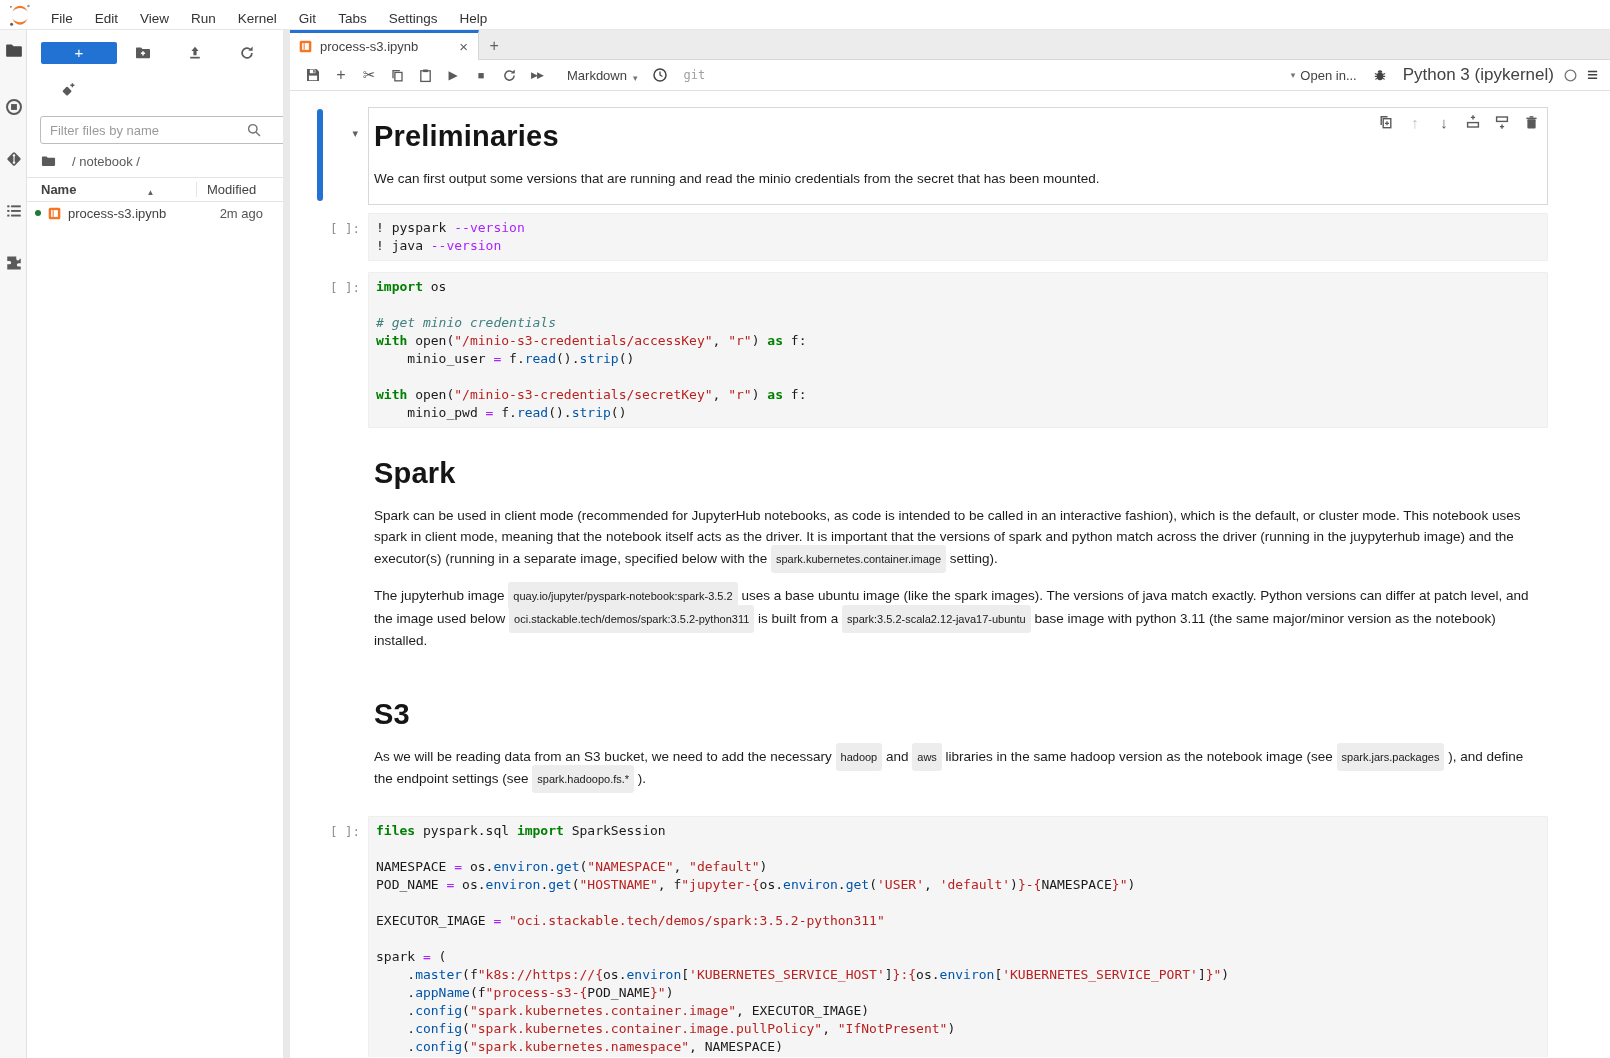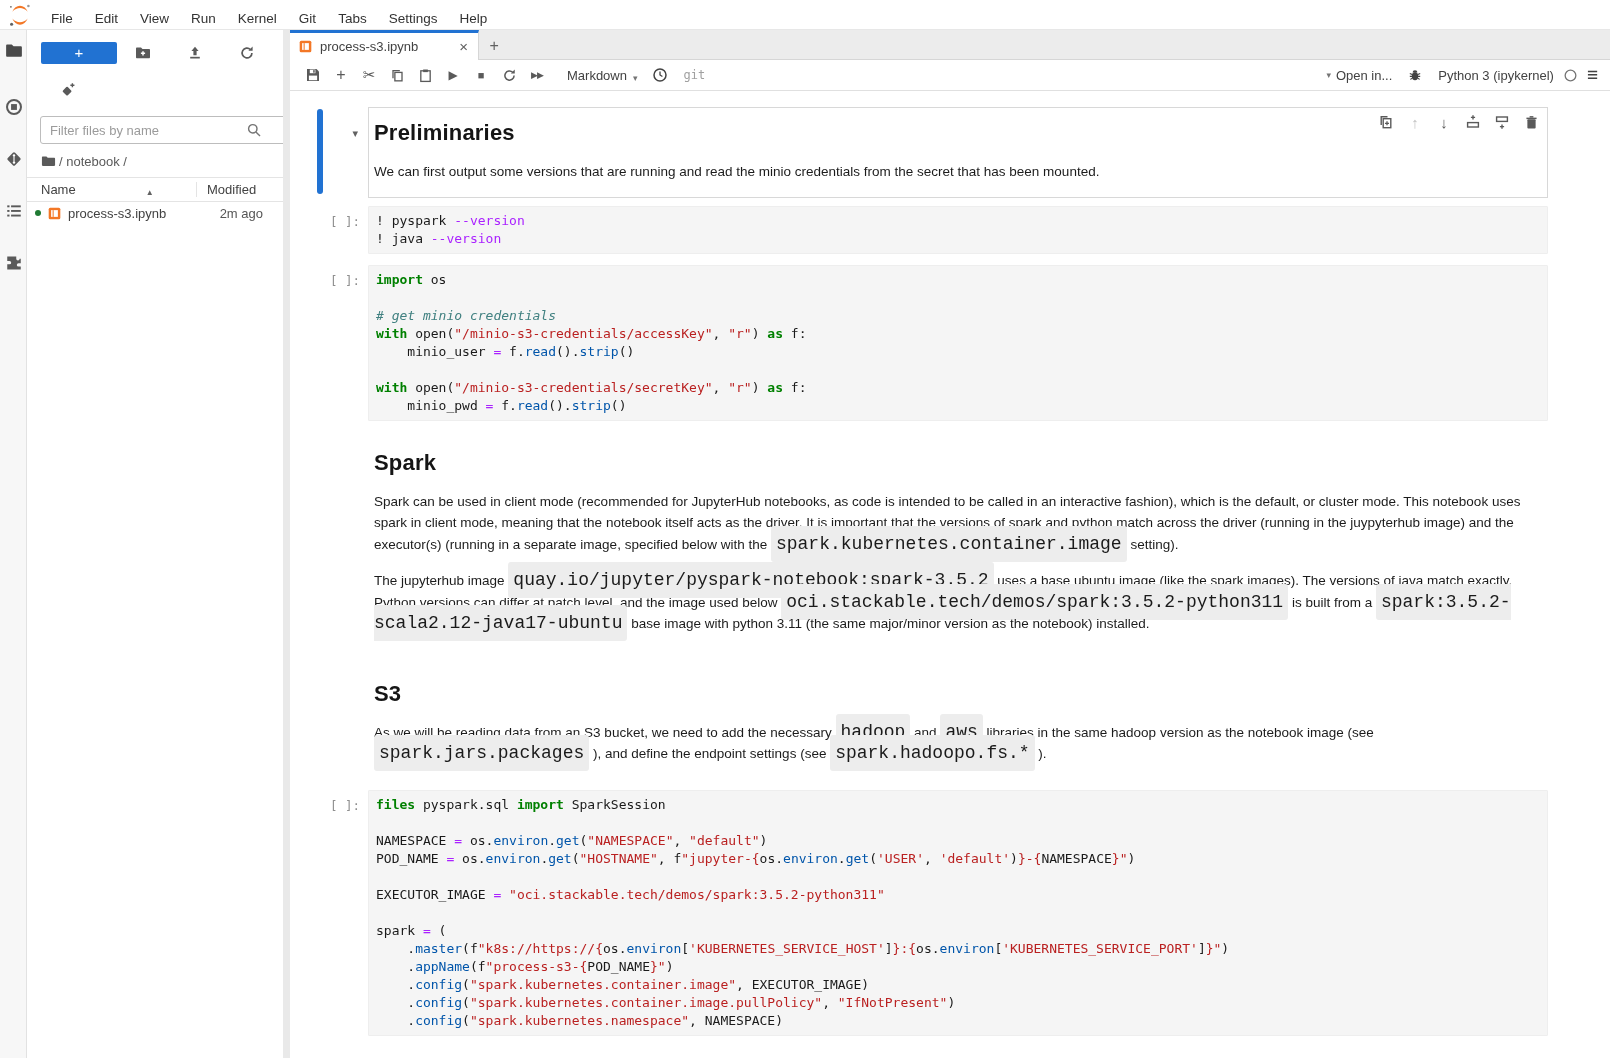--- a/index.html
+++ b/index.html
@@ -22,25 +22,25 @@
   #fb-toolbar { display:flex; align-items:center; height:34px; padding:0 10px 0 14px; gap:0; margin-top:6px; }
   #new-launcher { width:76px; height:22px; background:#2172d2; border:none; border-radius:2px;
     color:#fff; font-size:15px; line-height:20px; cursor:pointer; }
   .fb-tool { flex:1; display:flex; justify-content:center; }
   #fb-gitrow { height:28px; display:flex; align-items:center; padding-left:32px; margin-top:6px; }
   #filter-wrap { position:relative; margin:12px 13px 0 13px; }
   #filter-input { width:254px; height:28px; border:1px solid #bdbdbd; border-radius:3px;
     padding:0 30px 0 9px; font-size:13px; color:#333; font-family:"Liberation Sans",sans-serif; }
   #filter-input::placeholder { color:#9b9b9b; }
   #filter-search-icon { position:absolute; right:8px; top:6px; }
-  #breadcrumb { display:flex; align-items:flex-end; gap:3px; padding:10px 0 8px 14px; font-size:13px; color:#5a5a5a;
+  #breadcrumb { display:flex; align-items:flex-end; gap:16px; padding:10px 0 8px 14px; font-size:13px; color:#5a5a5a;
     border-bottom:1px solid #e4e4e4; }
   #fb-header { display:flex; align-items:center; height:24px; font-size:13px; color:#424242;
     border-bottom:1px solid #e4e4e4; }
-  #fb-header .col-name { flex:1; padding-left:14px; font-weight:normal; display:flex; align-items:flex-end; gap:70px; }
+  #fb-header .col-name { flex:1; padding-left:14px; font-weight:bold; display:flex; align-items:flex-end; gap:70px; }
   #fb-header .col-mod { width:87px; border-left:1px solid #e4e4e4; padding-left:10px; }
   .sort-caret { font-size:8px; color:#616161; }
   .file-row { display:flex; align-items:center; height:22px; font-size:13px; color:#424242; padding-left:8px; }
   .file-dot { width:6px; height:6px; border-radius:50%; margin-right:6px; }
   .file-row .fname { flex:1; margin-left:6px; }
   .file-row .fmod { width:66px; text-align:right; padding-right:20px; color:#555; }
 
   
   #splitter { position:absolute; left:283px; top:30px; width:7px; height:1028px; background:#e9e9e9; }
 
@@ -56,40 +56,40 @@
   #nbtoolbar { height:31px; background:#fff; border-bottom:1px solid #e0e0e0;
     display:flex; align-items:center; padding-left:9px; }
   .tb-btn { width:28px; height:24px; display:flex; align-items:center; justify-content:center; cursor:pointer;
     color:#5a5a5a; }
   .tb-glyph { font-size:13px; color:#5a5a5a; }
   #celltype-select { display:flex; align-items:flex-end; gap:6px; font-size:13px; color:#424242;
     padding:0 8px; margin-left:8px; cursor:pointer; }
   #git-label { font-family:"DejaVu Sans Mono",monospace; font-size:12px; color:#a0a0a0; margin-left:10px; }
   #tb-right { margin-left:auto; display:flex; align-items:center; gap:9px; padding-right:12px; }
   #open-in { display:flex; align-items:center; gap:5px; font-size:13px; color:#424242; cursor:pointer; }
-  #kernel-name { font-size:13px; color:#424242; cursor:pointer; }
+  #kernel-name { font-size:17px; color:#424242; cursor:pointer; }
   .caret { font-size:9px; color:#757575; }
 
   
   #nbscroll { position:relative; height:966px; overflow:hidden; padding:16px 0 0 20px; }
   #cells { width:1238px; }
   .cell { position:relative; display:flex; }
   .collapser { position:absolute; left:7px; top:2px; bottom:4px; width:6px; border-radius:3px; }
   .collapser.sel { background:#2172d2; }
   .gutter { width:58px; flex:none; position:relative; }
   .prompt { font-family:"DejaVu Sans Mono",monospace; font-size:12.5px; color:#8f8f8f;
     text-align:right; padding:8px 8px 0 0; white-space:pre; }
   .md-arrow { position:absolute; right:10px; top:20px; font-size:11px; color:#616161; cursor:pointer; }
   .content { width:1180px; flex:none; }
 
   .md-box { position:relative; border:1px solid transparent; padding:4px 10px 14px 5px; }
   .md-box.sel { border-color:#d8d8d8; background:#fff; }
-  .md-h { font-size:22px; font-weight:bold; color:#151515; margin-top:8px; letter-spacing:.2px; }
+  .md-h { font-size:29px; font-weight:bold; color:#151515; margin-top:8px; letter-spacing:.2px; }
   .md-p { font-size:13.5px; line-height:21.5px; color:#1c1c1c; margin-top:15px; max-width:1165px; }
-  .chip { font-family:Liberation Mono, monospace; font-size:18px; background:#ededed;
+  .chip { font-family:Liberation Sans, sans-serif; font-size:11px; background:#ededed;
     padding:8px 5px; border-radius:3px; color:#1a1a1a; }
 
   .cell-toolbar { position:absolute; top:4px; right:6px; display:flex; gap:9px; }
   .ct-btn { width:20px; height:20px; display:flex; align-items:center; justify-content:center;
     color:#5a5a5a; cursor:pointer; font-size:15px; }
   .ct-btn.disabled { color:#c3c3c3; }
 
   .editor { background:#f5f5f5; border:1px solid #eeeeee; border-radius:1px; padding:5px 7px; width:1180px; }
   .cm-line { font-family:"DejaVu Sans Mono",monospace; font-size:13px; line-height:18px; white-space:pre; color:#1a1a1a; }
   .tok-k { color:#008000; font-weight:bold; }

